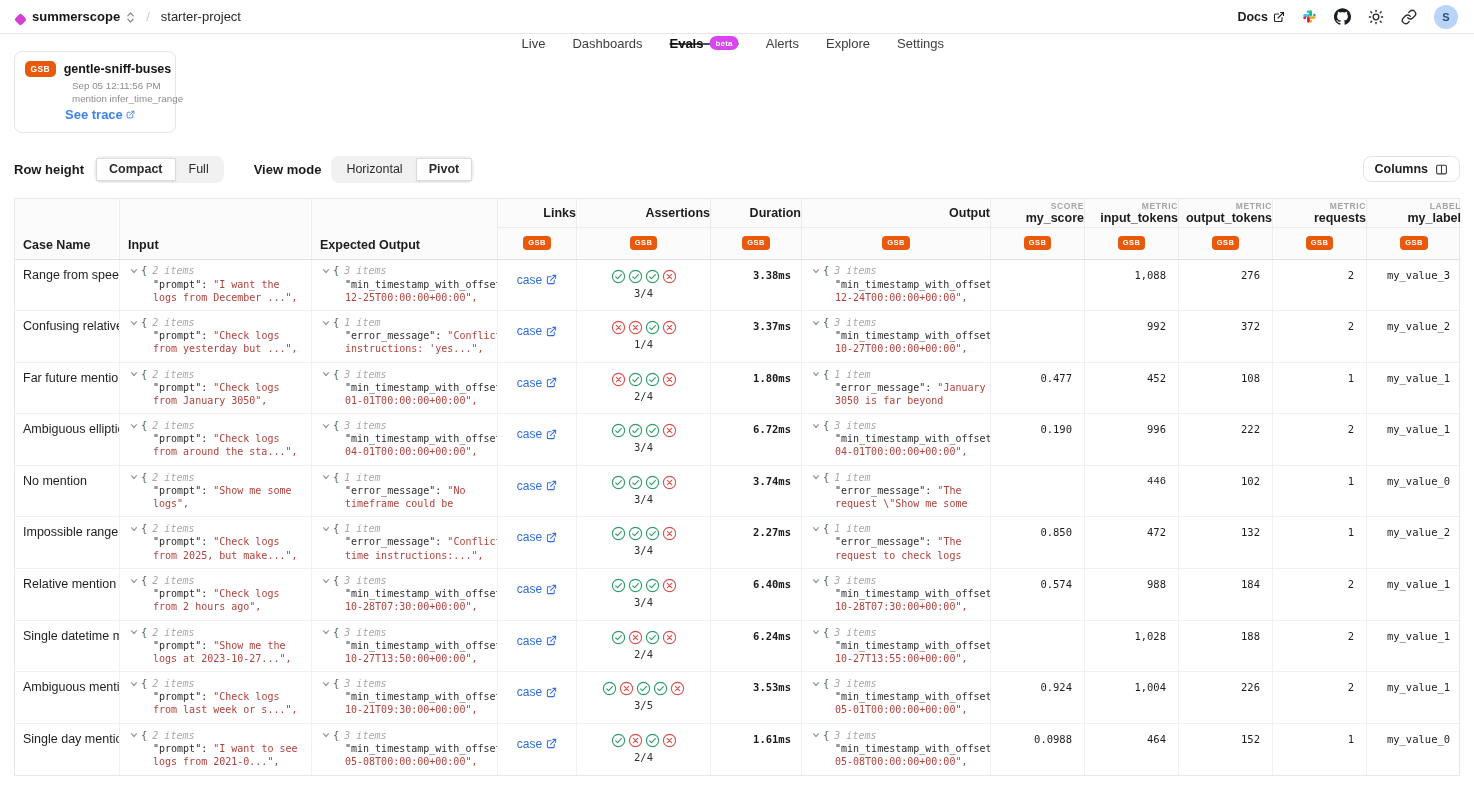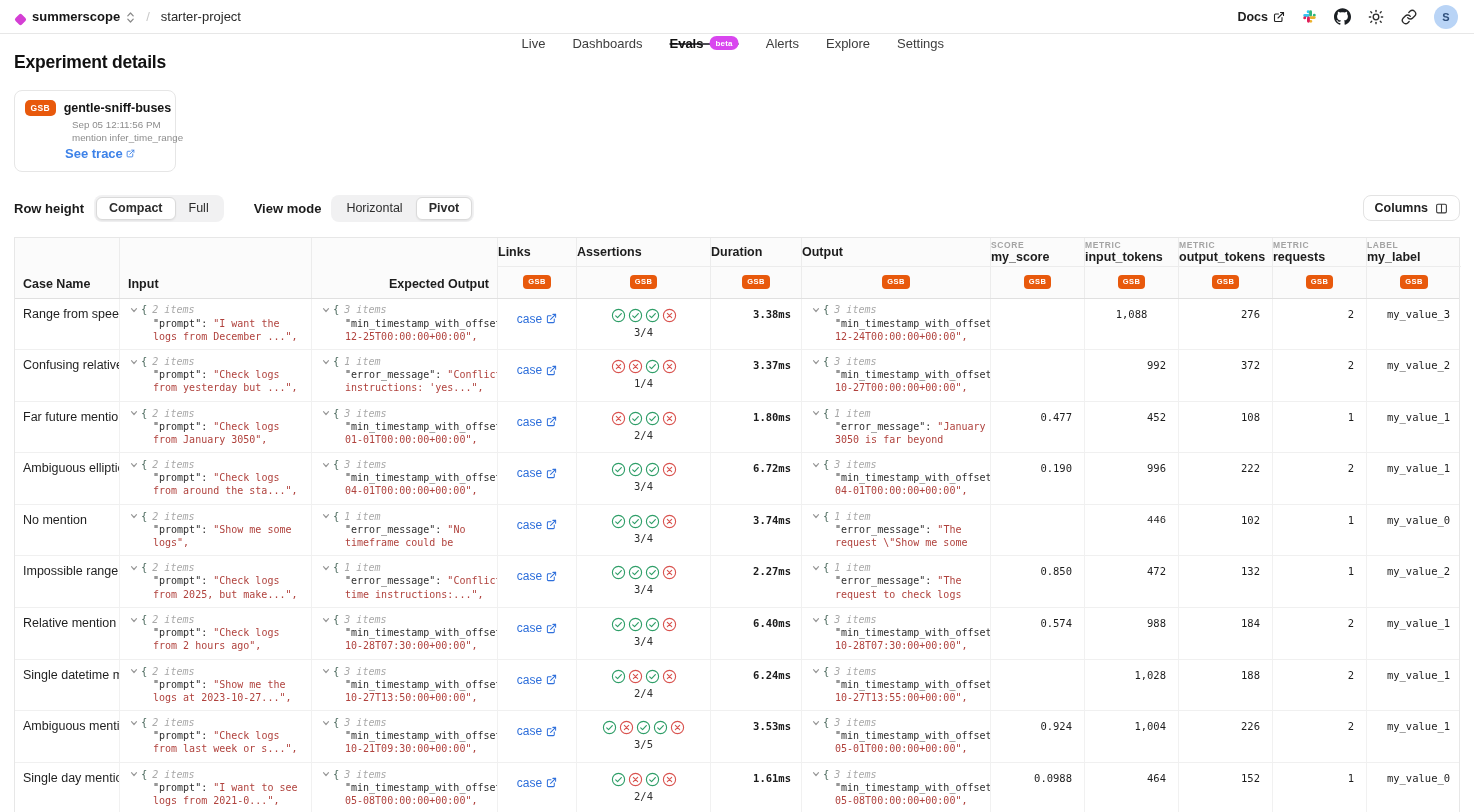--- a/index.html
+++ b/index.html
@@ -33,31 +33,31 @@
   .exp-head { display:flex; align-items:center; gap:8px; }
   .gsb-badge { background:#e8590c; color:#fff; font-size:8.5px; font-weight:700; padding:3.5px 5.5px; border-radius:5px; letter-spacing:.4px; line-height:1; cursor:pointer; }
   .exp-name { font-size:12.5px; font-weight:700; color:#141414; white-space:nowrap; }
   .exp-sub { margin-left:40px; margin-top:2px; }
   .exp-sub-line { font-size:9.8px; color:#8d8d8d; line-height:13px; white-space:nowrap;margin-left:7px; }
   .trace-link { color:#3d82e8; font-size:13px; font-weight:600; display:inline-flex; gap:3px; align-items:center; cursor:pointer; margin-top:1px; }
   
   .controls { margin-top:23px; display:flex; align-items:center; }
   .ctl-label { font-size:13px; font-weight:600; color:#1b1b1b; margin-right:10px; }
   .seg { background:#f1f1f2; border-radius:8px; padding:2px; display:flex; margin-right:30px; }
-  .seg-opt { font-size:12.5px; padding:3.5px 12px; border-radius:6px; color:#2c2c2c; border:1px solid transparent; cursor:pointer; white-space:nowrap; }
+  .seg-opt { font-size:12.5px; padding:3.5px 12px; border-radius:1px; color:#2c2c2c; border:1px solid transparent; cursor:pointer; white-space:nowrap; }
   .seg-opt.sel { background:#fff; border-color:#dadada; box-shadow:0 1px 2px rgba(0,0,0,.06); font-weight:600; }
   .columns-btn { margin-left:auto; display:flex; align-items:center; gap:7px; border:1px solid #e3e3e3; border-radius:8px; padding:5px 11px; font-size:12.5px; font-weight:600; background:#fff; color:#222; cursor:pointer; }
   
   .table { margin-top:15px; width:1446px; border:1px solid #e7e7e7; background:#fff; }
   .thead { display:flex; background:#fbfbfb; border-bottom:1px solid #e0e0e0; }
   .th { border-right:1px solid #ececec; flex:none; }
   .th:last-child { border-right:none; }
   .th-span { height:60px; display:flex; align-items:flex-end; padding:7px 8px; font-size:12.5px; font-weight:700; color:#1d1d1d; cursor:pointer; }
   .th-grp { height:60px; display:flex; flex-direction:column; }
-  .th-top { height:28px; display:flex; flex-direction:column; align-items:flex-start; justify-content:center; cursor:pointer; }
+  .th-top { height:28px; display:flex; flex-direction:column; align-items:flex-end; justify-content:center; cursor:pointer; }
   .th-kicker { font-size:8.5px; color:#a4a4a4; letter-spacing:.6px; font-weight:600; line-height:10px; }
   .th-lbl { font-size:12.5px; font-weight:700; color:#1d1d1d; line-height:14px; white-space:nowrap; }
   .th-bottom { height:32px; border-top:1px solid #ececec; display:flex; align-items:center; justify-content:center; }
   .th-bottom .gsb-badge { font-size:7.5px; padding:3px 5px; border-radius:4px; }
   .row { display:flex; border-bottom:1px solid #f0f0f0; height:51.6px; background:#fff; }
   .row:last-child { border-bottom:none; }
   .td { border-right:1px solid #f1f1f1; flex:none; overflow:hidden; }
   .td:last-child { border-right:none;text-align:center; }
   .td-case { font-size:12.5px; color:#1f1f1f; padding:8px 8px 0; white-space:nowrap; }
   .td-json { padding:5px 0 0 10px; font-family:"DejaVu Sans Mono", monospace; font-size:10px; line-height:13.2px; color:#2e2e2e; }
@@ -155,21 +155,20 @@
       <svg width="16" height="16" viewBox="0 0 24 24" fill="none" stroke="#2b2b2b" stroke-width="2" stroke-linecap="round" stroke-linejoin="round">
           <path d="M10 13a5 5 0 0 0 7.54.54l3-3a5 5 0 0 0-7.07-7.07l-1.72 1.71"></path>
           <path d="M14 11a5 5 0 0 0-7.54-.54l-3 3a5 5 0 0 0 7.07 7.07l1.71-1.71"></path>
         </svg>
     </span>
     <span class="avatar">S</span>
   </div>
 </div>
 
 <div class="main">
-  <h1 class="page-title">Experiment details</h1>
 
   <div class="exp-card">
     <div class="exp-head">
       <span class="gsb-badge">GSB</span>
       <span class="exp-name">gentle-sniff-buses</span>
     </div>
     <div class="exp-sub">
       <div class="exp-sub-line">Sep 05 12:11:56 PM</div>
       <div class="exp-sub-line">mention infer_time_range</div>
       <span class="trace-link">
@@ -204,21 +203,21 @@
   </div>
 
   <div class="table">
     <div class="thead" id="thead">
         <div class="th th-span" style="width: 105px;">
           <span>Case Name</span>
         </div>
         <div class="th th-span" style="width: 192px;">
           <span>Input</span>
         </div>
-        <div class="th th-span" style="width: 186px; justify-content: flex-end;">
+        <div class="th th-span" style="width: 186px;">
           <span>Expected Output</span>
         </div>
         <div class="th th-grp" style="width: 79px;">
           <div class="th-top">
             <div class="th-lbl">Links</div>
           </div>
           <div class="th-bottom">
             <span class="gsb-badge">GSB</span>
           </div>
         </div>
@@ -376,21 +375,21 @@
               </span>
               <span class="brace">{</span>
               <span class="count">3 items</span>
             </div>
             <div class="json-lines">
               <div class="jline"><span class="jk">"min_timestamp_with_offset"</span></div>
               <div class="jline"><span class="jv">12-24T00:00:00+00:00",</span></div>
             </div>
           </div>
           <div class="td td-num" style="width: 94px;"></div>
-          <div class="td td-num" style="width: 94px; text-align: center;">1,088</div>
+          <div class="td td-num" style="width: 94px;">1,088</div>
           <div class="td td-num" style="width: 94px;">276</div>
           <div class="td td-num" style="width: 94px;">2</div>
           <div class="td td-label" style="width: 94px;">my_value_3</div>
         </div>
         <div class="row">
           <div class="td td-case" style="width: 105px;">Confusing relative...</div>
           <div class="td td-json" style="width: 192px;">
             <div class="json-head">
               <span class="caret">
                 <svg width="8" height="8" viewBox="0 0 8 8">

